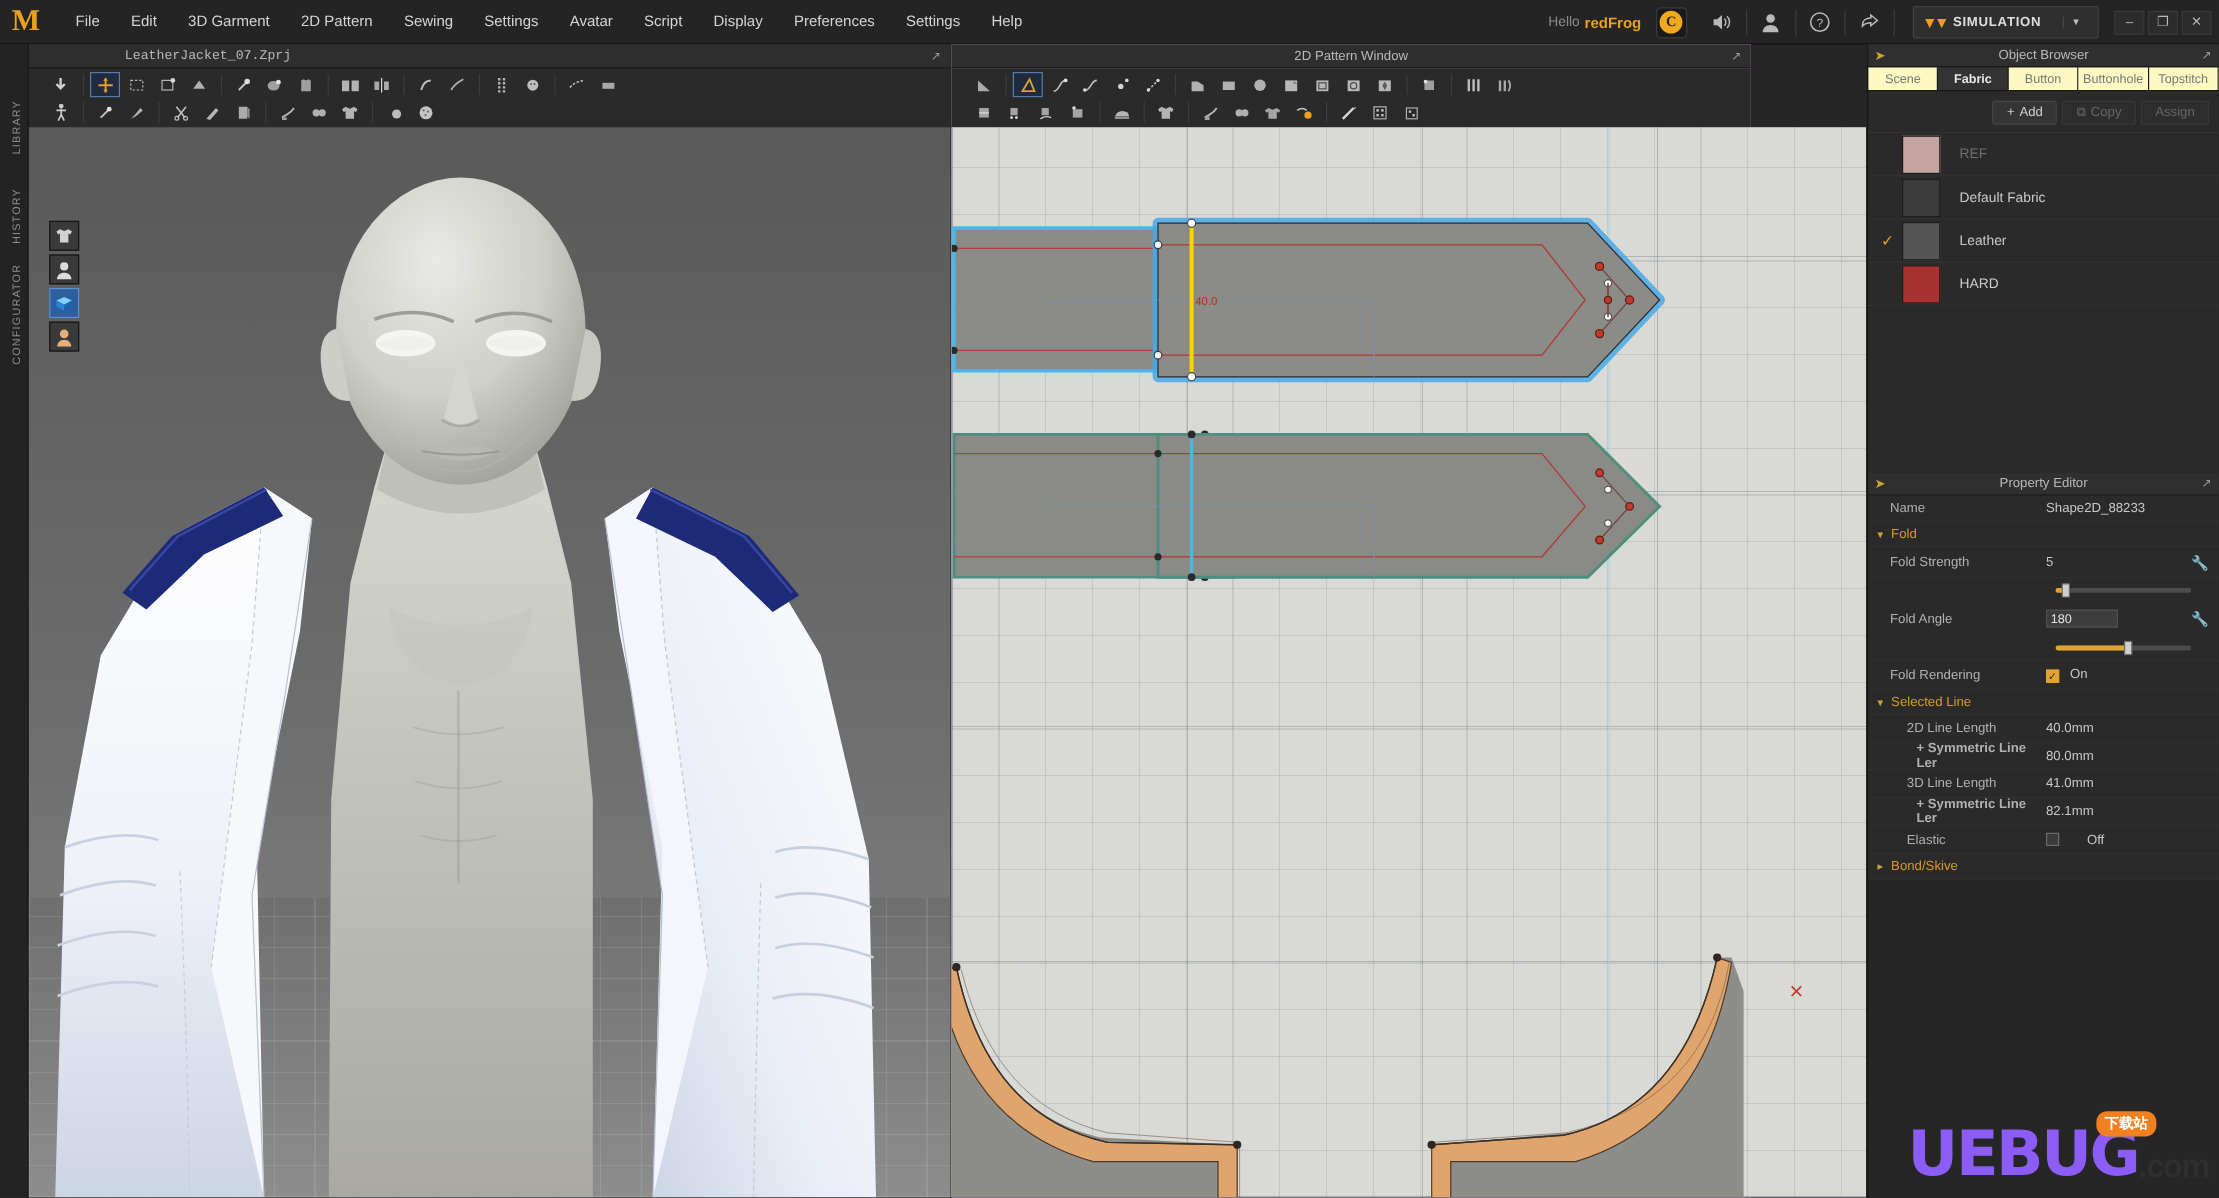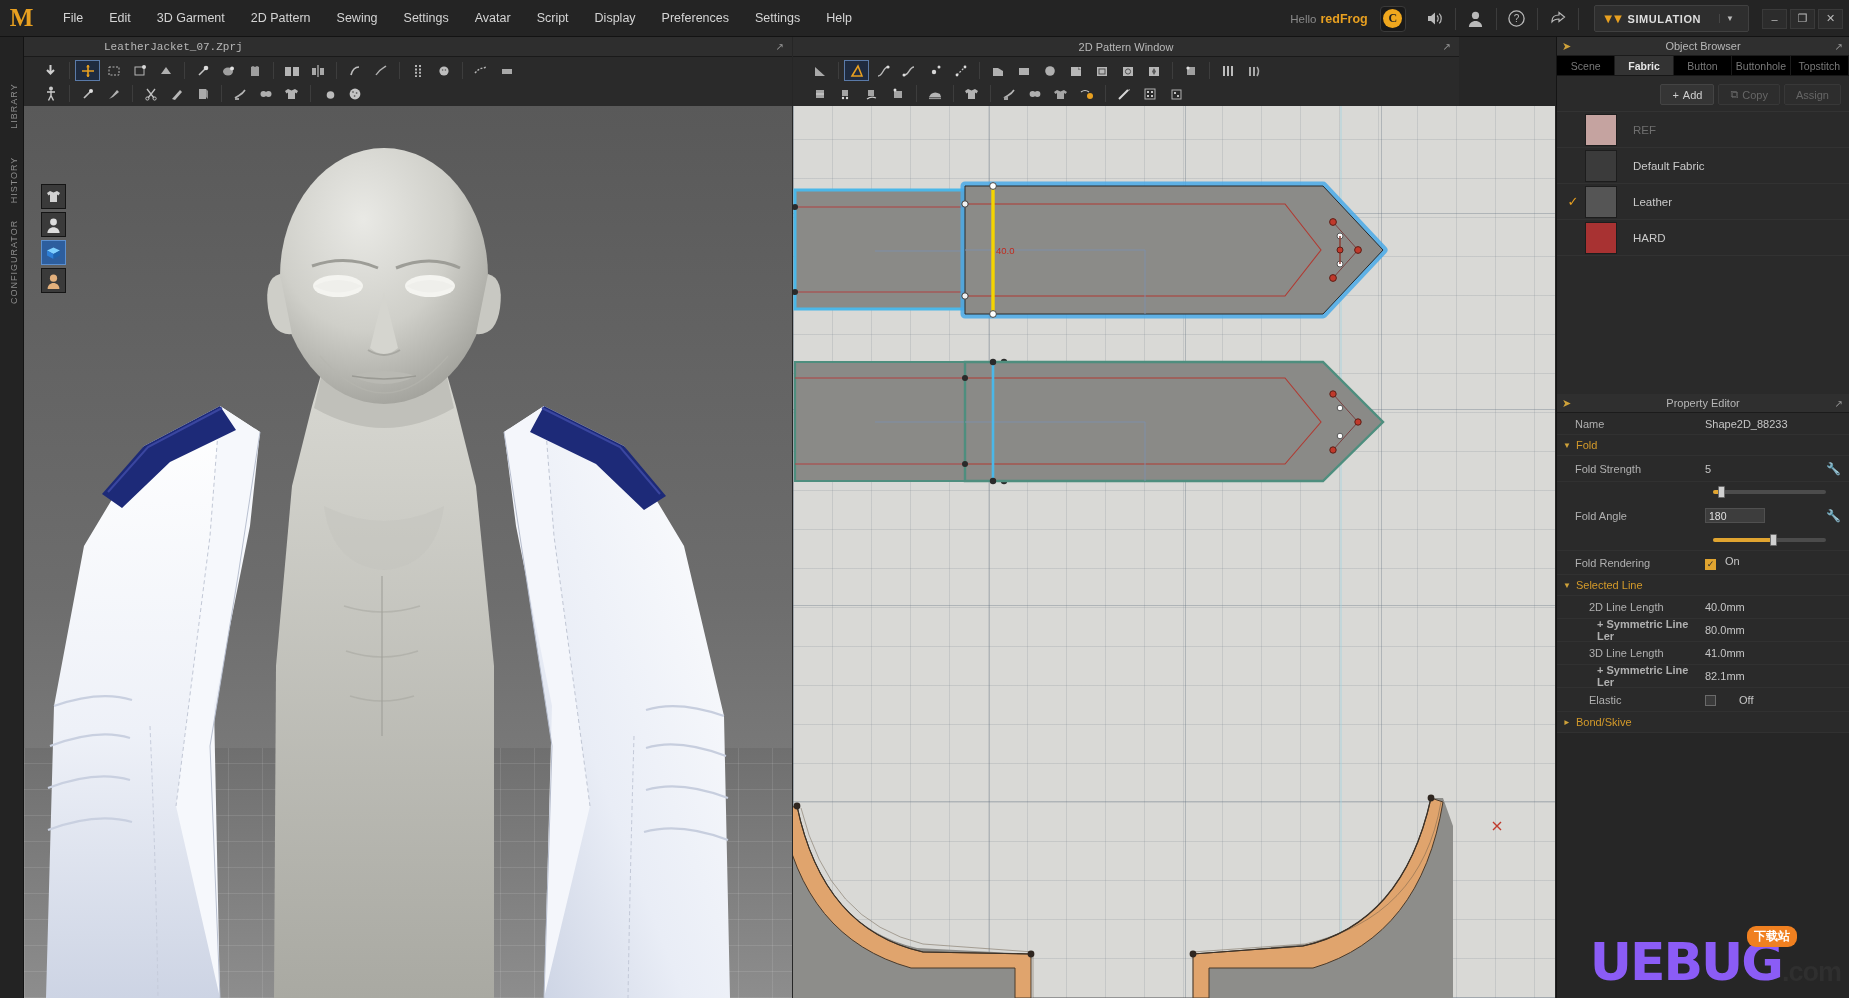--- a/index.html
+++ b/index.html
@@ -140,21 +140,21 @@
     height: 19px; background: #2f2f2f; border-bottom: 1px solid #1b1b1b;
     display: flex; align-items: center; justify-content: center; position: relative;
   }
   .rpanel-head .rt { font-size: 11px; color: #b8b8b8; }
   .rp-arrow { position: absolute; left: 5px; color: #cfa23a; font-size: 11px; }
   .rp-pop { position: absolute; right: 6px; font-size: 10px; color: #9a9a9a; }
 
   .tabs { display: flex; height: 20px; background: #242424; border-bottom: 1px solid #171717; }
   .tab {
     flex: 1; font-size: 10.5px; display: flex; align-items: center; justify-content: center;
-    color: #787878; border-right: 1px solid #1b1b1b; background: #000000;
+    color: #787878; border-right: 1px solid #1b1b1b; background: #fef9c3;
   }
   .tab.active { color: #e6e6e6; background: #333333; font-weight: bold; }
 
   .ob-body { height: 318px; background: #2a2a2a; position: relative; }
   .ob-actions { display: flex; justify-content: flex-end; padding: 8px 8px 6px 0; gap: 4px; }
   .ob-btn {
     font-size: 11px; padding: 3px 11px; background: #353535; border: 1px solid #444;
     color: #cfcfcf; border-radius: 2px; display: flex; align-items: center; gap: 4px;
   }
   .ob-btn.dim { color: #666; background: #2d2d2d; border-color: #383838; }

